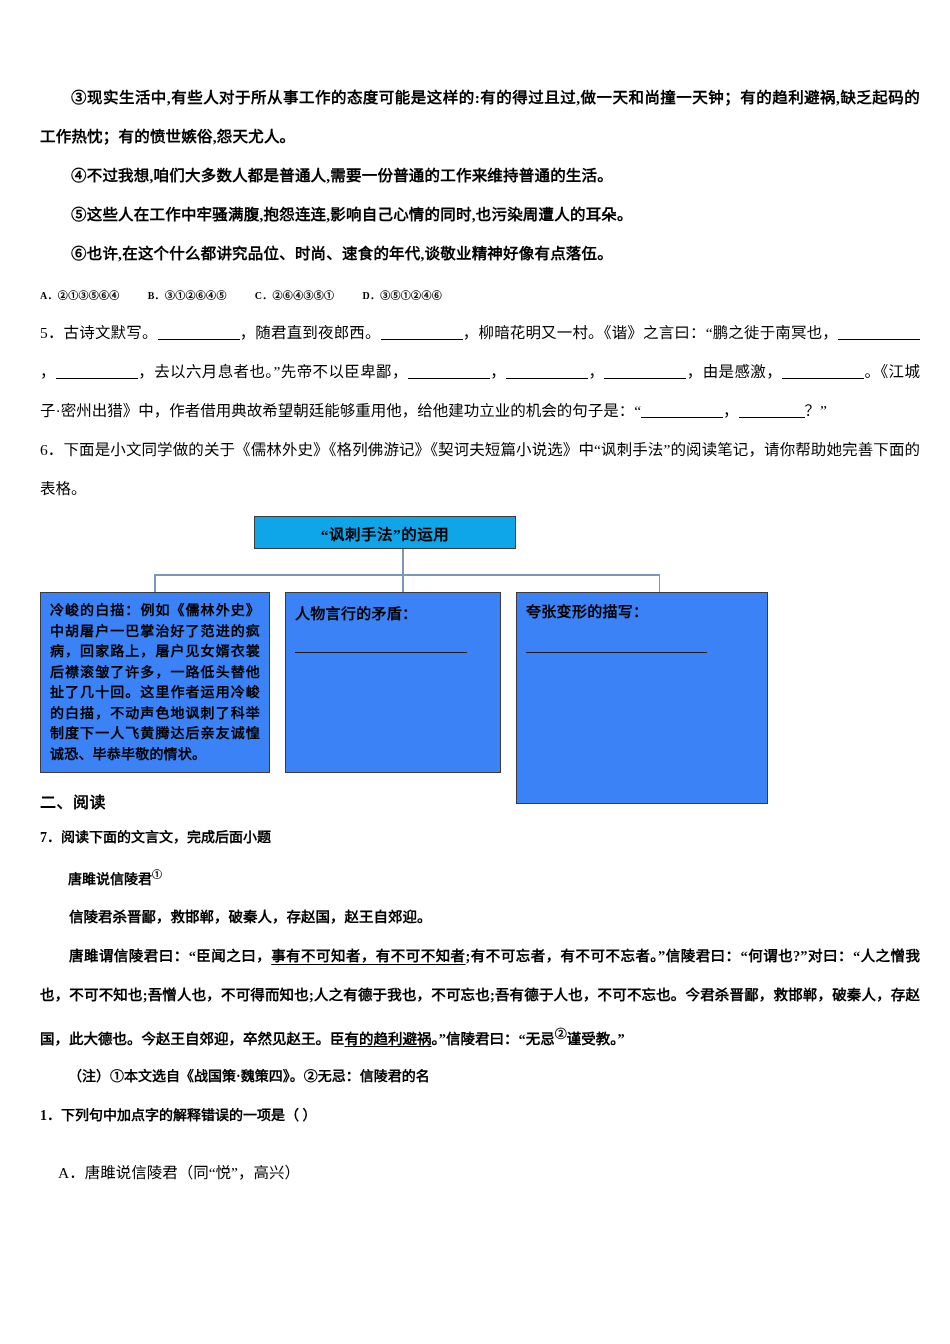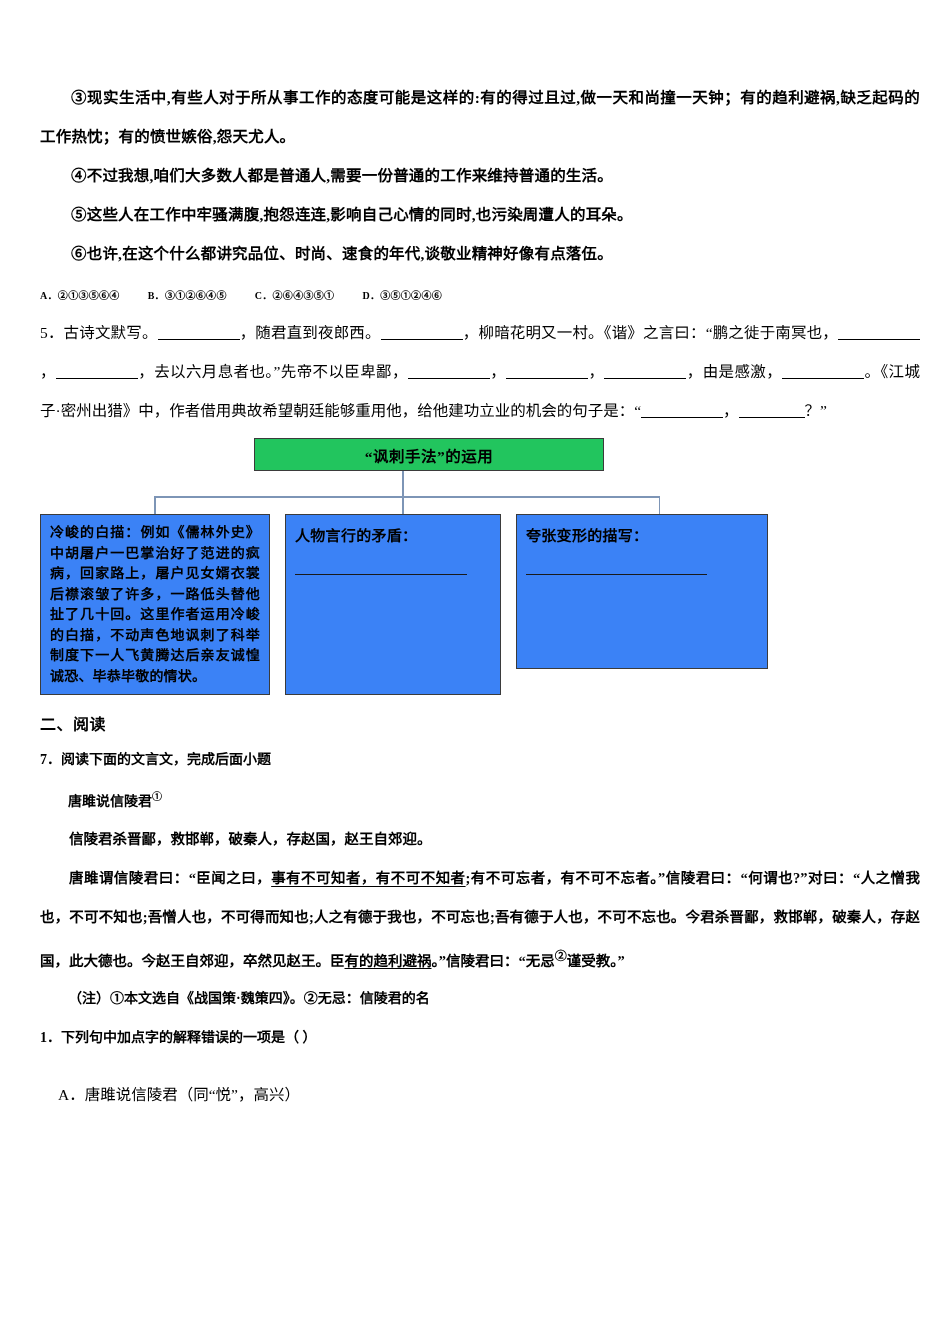--- a/index.html
+++ b/index.html
@@ -128,31 +128,31 @@
   .diagram {
     position: relative;
     width: 880px;
     height: 258px;
     margin-top: 8px;
   }
   .dia-title-box {
     position: absolute;
     left: 214px;
     top: 0px;
-    width: 350px;
+    width: 262px;
     height: 33px;
     border: 1.2px solid #3b3b3b;
     box-sizing: border-box;
     display: flex;
     align-items: center;
     justify-content: center;
     font-size: 15.5px;
     font-weight: bold;
     letter-spacing: 0.5px;
-    background: #22c55e;
+    background: #0ea5e9;
   }
   .connector {
     position: absolute;
     background: #7d95b6;
   }
   .conn-v-main {
     left: 362px;
     top: 33px;
     width: 1.5px;
     height: 26px;
@@ -170,21 +170,21 @@
   .dia-box {
     position: absolute;
     top: 76px;
     border: 1.3px solid #3b3b3b;
     box-sizing: border-box;
     background: #3b82f6;
     padding: 8px 9px 6px 9px;
   }
   .dia-box.b1 { left: 0px;   width: 230px; height: 181px; }
   .dia-box.b2 { left: 245px; width: 216px; height: 181px; }
-  .dia-box.b3 { left: 476px; width: 252px; height: 155px; }
+  .dia-box.b3 { left: 476px; width: 252px; height: 212px; font-family: Liberation Mono, monospace; }
 
   .dia-box .bx-text {
     font-size: 14px;
     line-height: 20.5px;
     font-weight: bold;
     text-align: justify;
     letter-spacing: 0.2px;
   }
   .dia-box .bx-head {
     font-size: 15px;
@@ -212,20 +212,21 @@
       <p class="stem para indent">⑤这些人在工作中牢骚满腹,抱怨连连,影响自己心情的同时,也污染周遭人的耳朵。</p>
       <p class="stem para indent">⑥也许,在这个什么都讲究品位、时尚、速食的年代,谈敬业精神好像有点落伍。</p>
     </div>
 
     <div class="options">
       <span class="opt"><span class="optlabel">A．</span><span>②①③⑤⑥④</span></span><span class="opt"><span class="optlabel">B．</span><span>③①②⑥④⑤</span></span><span class="opt"><span class="optlabel">C．</span><span>②⑥④③⑤①</span></span><span class="opt"><span class="optlabel">D．</span><span>③⑤①②④⑥</span></span>
     </div>
 
     <p class="qline"><span class="num">5．</span><span>古诗文默写。</span><span class="blank b-lg"></span><span>，随君直到夜郎西。</span><span class="blank b-lg"></span><span>，柳暗花明又一村。《谐》之言曰：“鹏之徙于南冥也，</span><span class="blank b-lg"></span><span>，</span><span class="blank b-lg"></span><span>，去以六月息者也。”先帝不以臣卑鄙，</span><span class="blank b-lg"></span><span>，</span><span class="blank b-lg"></span><span>，</span><span class="blank b-lg"></span><span>，由是感激，</span><span class="blank b-lg"></span><span>。《江城子·密州出猎》中，作者借用典故希望朝廷能够重用他，给他建功立业的机会的句子是：“</span><span class="blank b-lg"></span><span>，</span><span class="blank b-md"></span><span>？”</span></p>
 
+    <p class="qline"><span class="num">6．</span><span>下面是小文同学做的关于《儒林外史》《格列佛游记》《契诃夫短篇小说选》中“讽刺手法”的阅读笔记，请你帮助她</span><span>完善下面的表格。</span></p>
 
     <div class="diagram">
 
       <div class="dia-title-box">
         <span>“讽刺手法”的运用</span>
       </div>
 
       <div class="connector conn-v-main"></div>
       <div class="connector conn-h"></div>
       <div class="connector conn-v-left"></div>

